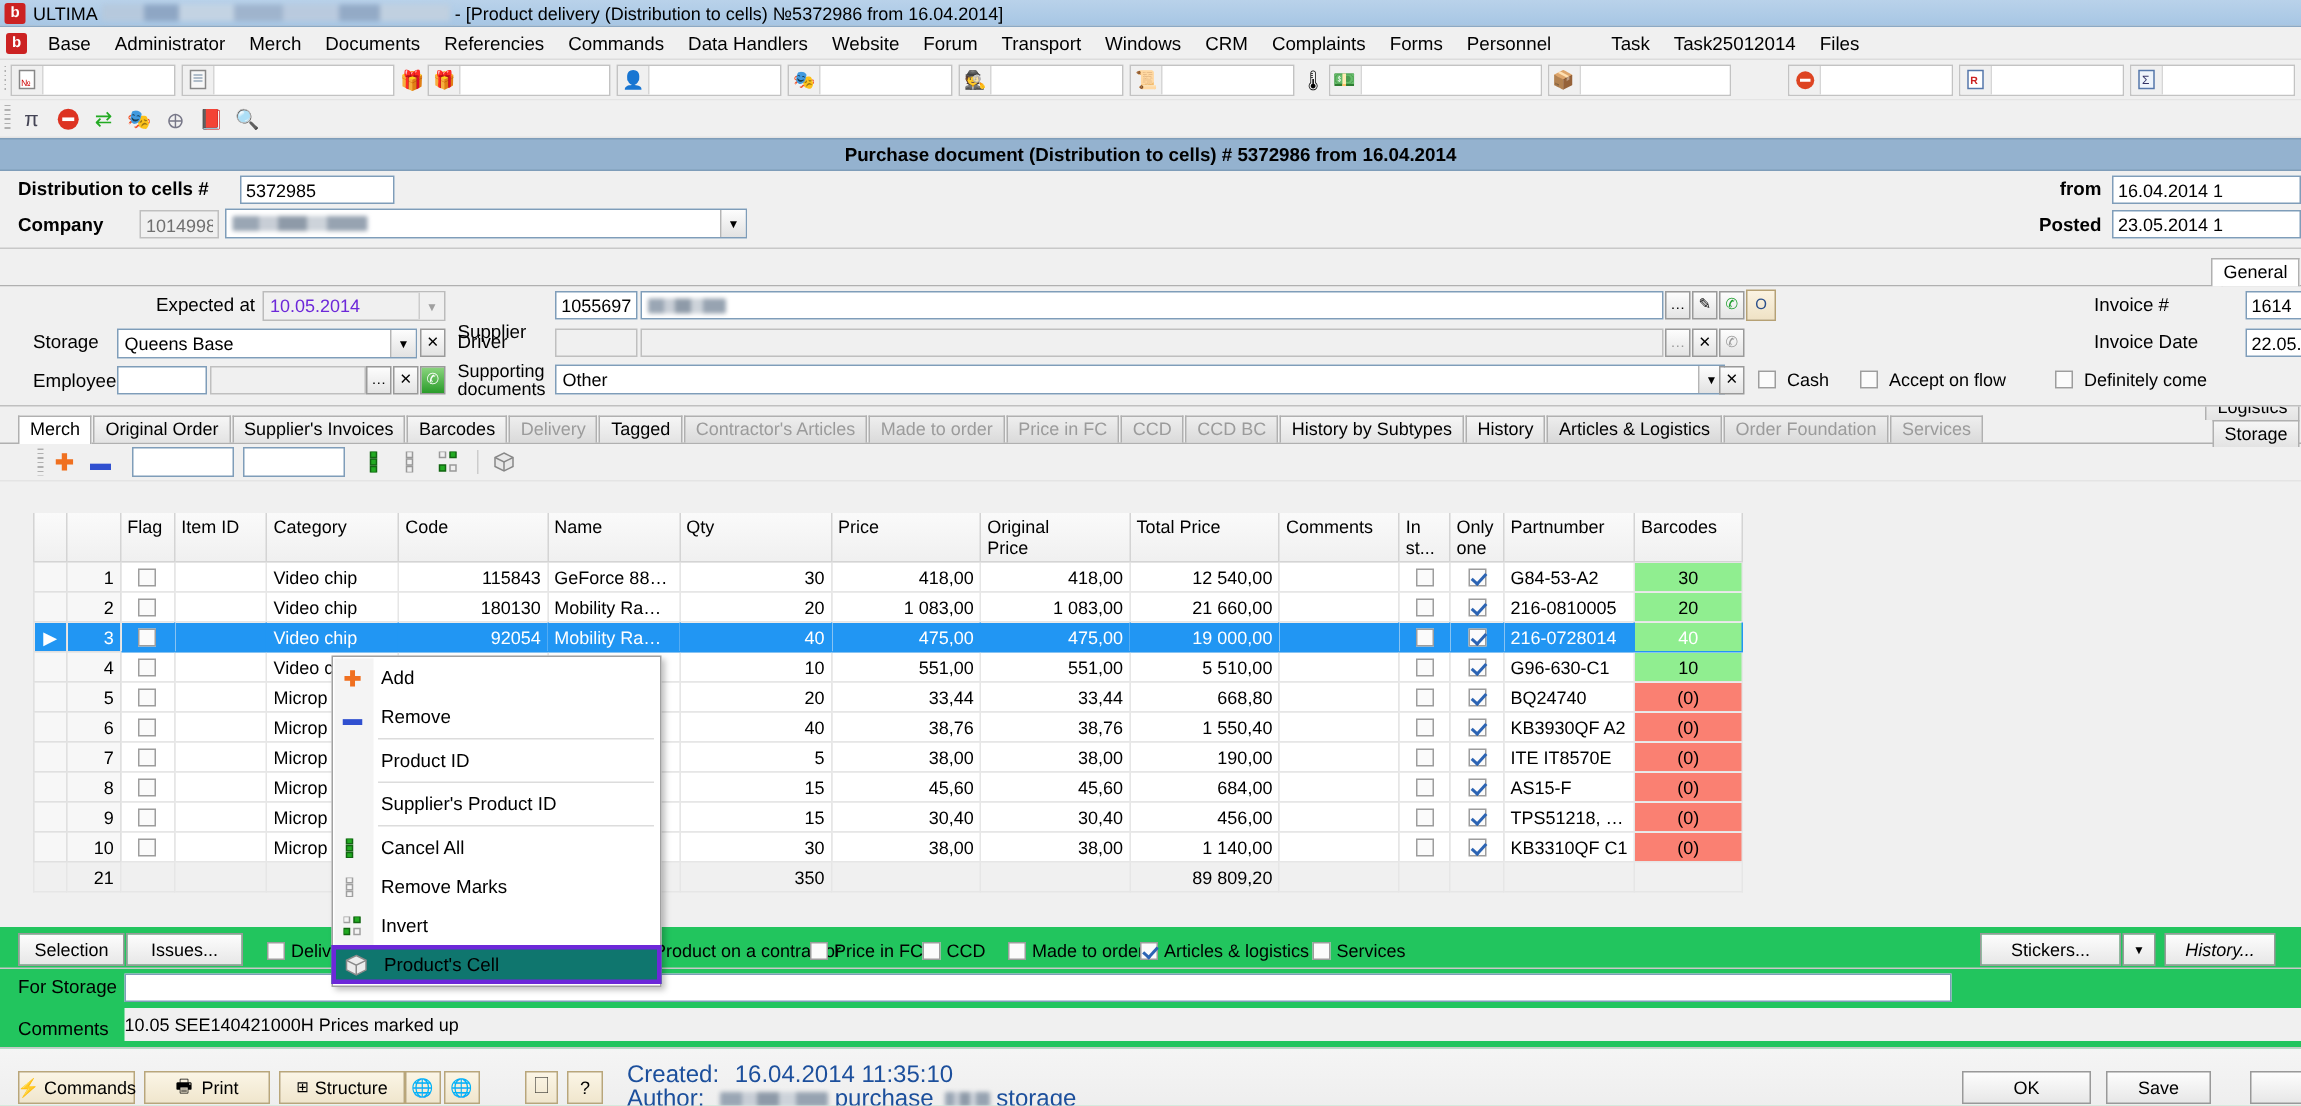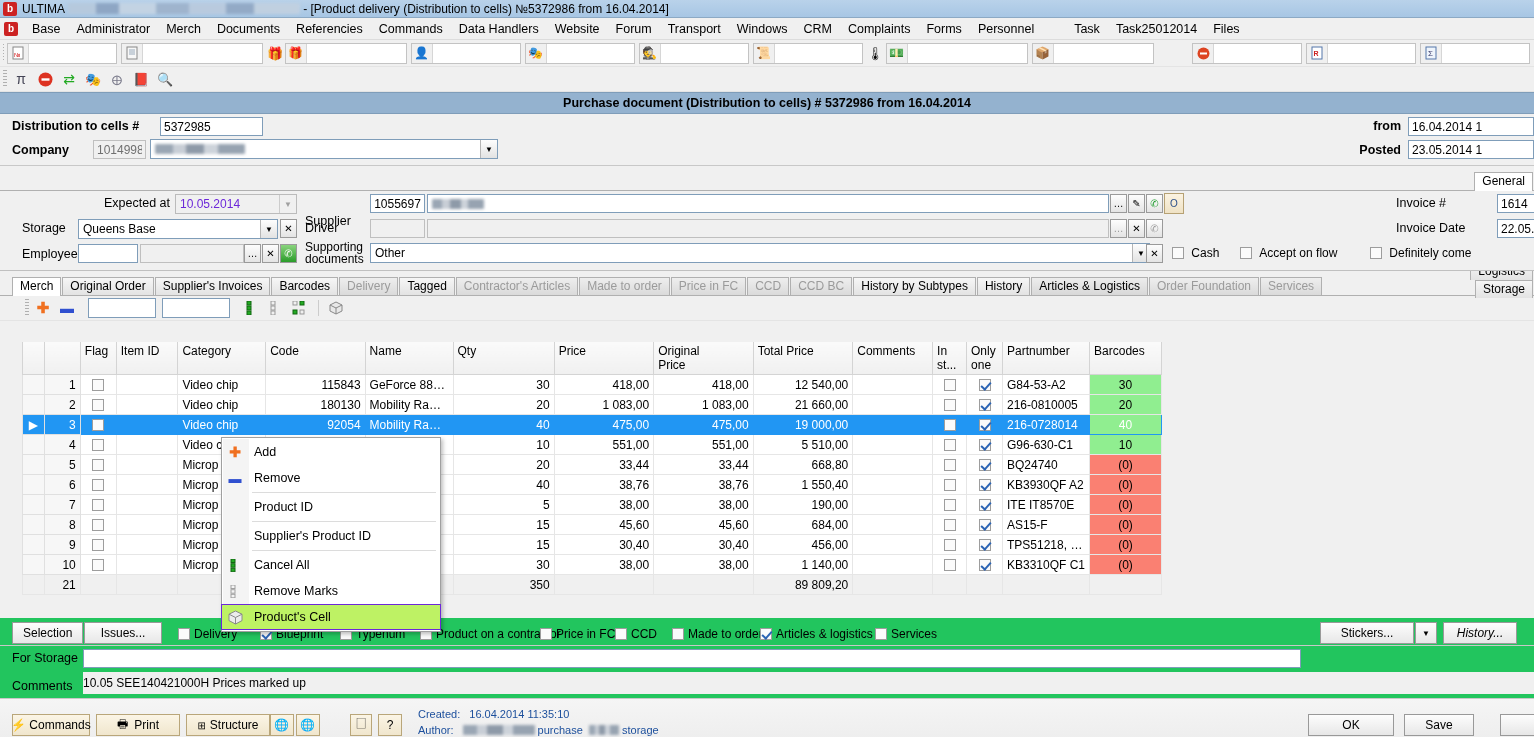--- a/index.html
+++ b/index.html
@@ -118,30 +118,30 @@
   .sumrow td{background:#f0f0f0 !important;border:1px solid #dcdcdc;height:22px;}
   
   .ctxmenu{
     position:absolute;background:#fff;border:1px solid #a0a0a0;box-shadow:2px 2px 4px rgba(0,0,0,.25);
     z-index:50;width:220px;padding:1px 0;
   }
   .ctx-gutter{position:absolute;left:1px;top:1px;bottom:1px;width:26px;background:#f4f4f4;}
   .ctx-item{display:flex;align-items:center;height:26px;position:relative;z-index:2;font-size:12.5px;}
   .ctx-item .ic{width:26px;display:flex;align-items:center;justify-content:center;font-size:12px;}
   .ctx-item .tx{padding-left:6px;}
-  .ctx-item.hl{background:#bef264;border:1px solid #6d28d9;margin:0 -1px;}
+  .ctx-item.hl{background:#0f766e;border:3px solid #6d28d9;margin:0 -1px;}
   .ctx-sep{height:1px;background:#dcdcdc;margin:1px 4px 1px 30px;position:relative;z-index:2;}
   
   .btn{
     border:1px solid #999;background:linear-gradient(to bottom,#fdfdfd,#e7e7e7);
     font-size:12px;font-family:"Liberation Sans",sans-serif;padding:3px 10px;height:22px;
     display:inline-flex;align-items:center;justify-content:center;
   }
   .btn.tan{background:linear-gradient(to bottom,#fbf5e6,#f0e6cd);border:1px solid #b9a67a;}
-  .created{color:#1c4f9c;font-size:11px;}
+  .created{color:#1c4f9c;font-size:16px;}
 </style>
 </head>
 <body>
 
 <div class="titlebar">
   <div class="app-icon">b</div>
   <span class="title-text">
     <span>ULTIMA</span>
     <span class="blur" style="width:232px"></span>
     <span>- [Product delivery (Distribution to cells) №5372986 from 16.04.2014]</span>
@@ -723,20 +723,31 @@
       <div class="ctx-item">
         <span class="ic">
           <svg width="11" height="13">
             <rect x="1" y="0" width="4" height="3.5" fill="none" stroke="#a0a0a0"></rect>
             <rect x="1" y="4.7" width="4" height="3.5" fill="none" stroke="#a0a0a0"></rect>
             <rect x="1" y="9.3" width="4" height="3.5" fill="none" stroke="#a0a0a0"></rect>
           </svg>
         </span>
         <span class="tx">Remove Marks</span>
       </div>
+      <div class="ctx-item">
+        <span class="ic">
+          <svg width="13" height="13">
+            <rect x="0" y="0" width="4" height="4" fill="none" stroke="#a0a0a0"></rect>
+            <rect x="7" y="0" width="4" height="4" fill="#2a2" stroke="#161"></rect>
+            <rect x="0" y="8" width="4" height="4" fill="#2a2" stroke="#161"></rect>
+            <rect x="7" y="8" width="4" height="4" fill="none" stroke="#a0a0a0"></rect>
+          </svg>
+        </span>
+        <span class="tx">Invert</span>
+      </div>
       <div class="ctx-item hl">
         <span class="ic">
           <svg width="15" height="15">
             <polygon points="7.5,1 14,4.2 14,10.6 7.5,14 1,10.6 1,4.2" fill="#ececec" stroke="#8a8a8a"></polygon>
             <polyline points="1,4.2 7.5,7.5 14,4.2" fill="none" stroke="#8a8a8a"></polyline>
             <line x1="7.5" y1="7.5" x2="7.5" y2="14" stroke="#8a8a8a"></line>
           </svg>
         </span>
         <span class="tx">Product's Cell</span>
       </div>

